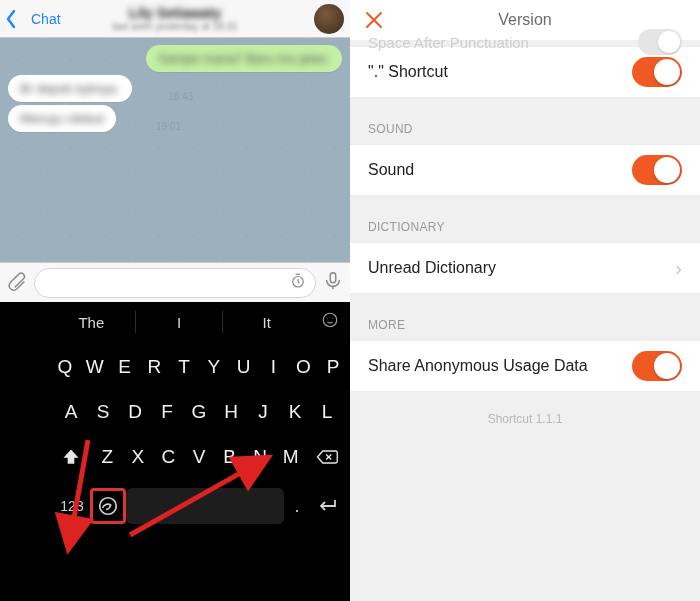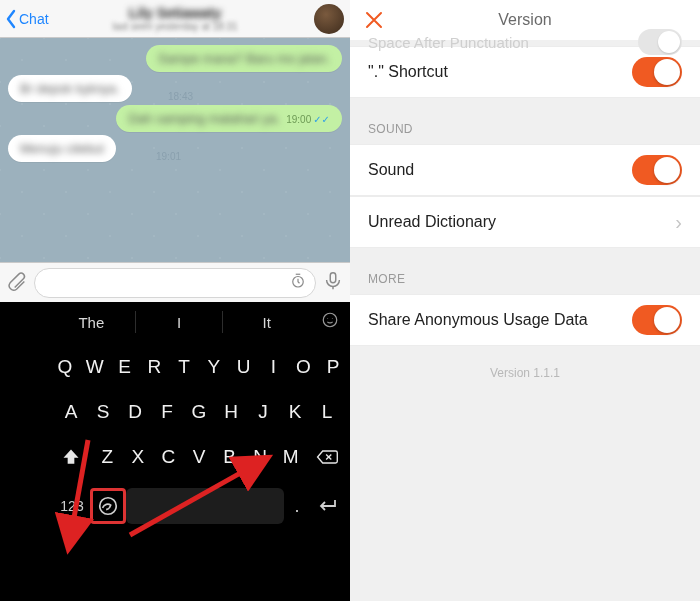--- a/index.html
+++ b/index.html
@@ -14,21 +14,21 @@
   .pane { height: 601px; }
   .pane-left { width: 350px; position: relative; }
   .pane-right { width: 350px; position: relative; background: #f7f7f7; }
 
   
   .chat-header {
     height: 38px; background: #f7f7f7; border-bottom: 1px solid #c9c9c9;
     display: flex; align-items: center; position: relative;
     font-size: 14px;
   }
-  .back-btn { display: flex; align-items: center; color: #1e86ff; padding-left: 4px; gap: 1px; }
+  .back-btn { display: flex; align-items: center; color: #1e86ff; padding-left: 4px; gap: 13px; }
   .back-btn svg { width: 14px; height: 20px; }
   .chat-title-wrap {
     position: absolute; left: 0; right: 0; text-align: center; pointer-events: none;
   }
   .chat-title { font-size: 14px; font-weight: 600; display:inline-block; filter: blur(3px); color:#222;}
   .chat-sub { font-size: 10px; color:#828282; display:block; filter: blur(2px); }
   .avatar {
     width: 30px; height: 30px; border-radius: 50%;
     background: radial-gradient(circle at 40% 35%, #7a5a3e, #3d2b1c);
     position: absolute; right: 6px; top: 4px;
@@ -173,23 +173,20 @@
   </div>
 
   <div class="chat-body">
     <div class="row out">
         <div class="bubble out blurred"><span class="txt">Sampe mana? Baru mo jalan.</span></div>
       </div>
     <div class="row in" style="position:relative;">
       <div class="bubble in blurred"><span class="txt">Br depok kyknya.</span></div>
       <span class="time-in-float" style="left:160px; bottom:0;">18:43</span>
     </div>
-    <div class="row out">
-        <div class="bubble out blurred"><span class="txt">Dah samping matahari ya.</span><span class="time-out">19:00</span><span class="ticks">✓✓</span></div>
-      </div>
     <div class="row in" style="position:relative;">
       <div class="bubble in blurred"><span class="txt">Menuju cilebut</span></div>
       <span class="time-in-float" style="left:148px; bottom:0;">19:01</span>
     </div>
   </div>
 
   <div class="input-bar">
     <span class="clip-icon">
       <svg viewBox="0 0 24 24">
           <path d="M20 12.5 11.5 21a5 5 0 0 1-7-7L14 4.5a3.5 3.5 0 0 1 5 5L9.5 19"></path>
@@ -323,26 +320,27 @@
       <span>"." Shortcut</span>
       <span class="toggle"></span>
     </div>
 
     <div class="section-hdr">SOUND</div>
     <div class="cell">
       <span>Sound</span>
       <span class="toggle"></span>
     </div>
 
+    <div class="section-hdr">DICTIONARY</div>
     <div class="cell">
       <span>Unread Dictionary</span>
       <span class="chevron">›</span>
     </div>
 
     <div class="section-hdr">MORE</div>
     <div class="cell">
       <span>Share Anonymous Usage Data</span>
       <span class="toggle"></span>
     </div>
 
-    <div class="version">Version 1.1.1</div>
+    <div class="version">Shortcut 1.1.1</div>
   </div>
 </div>
 
 </body></html>

